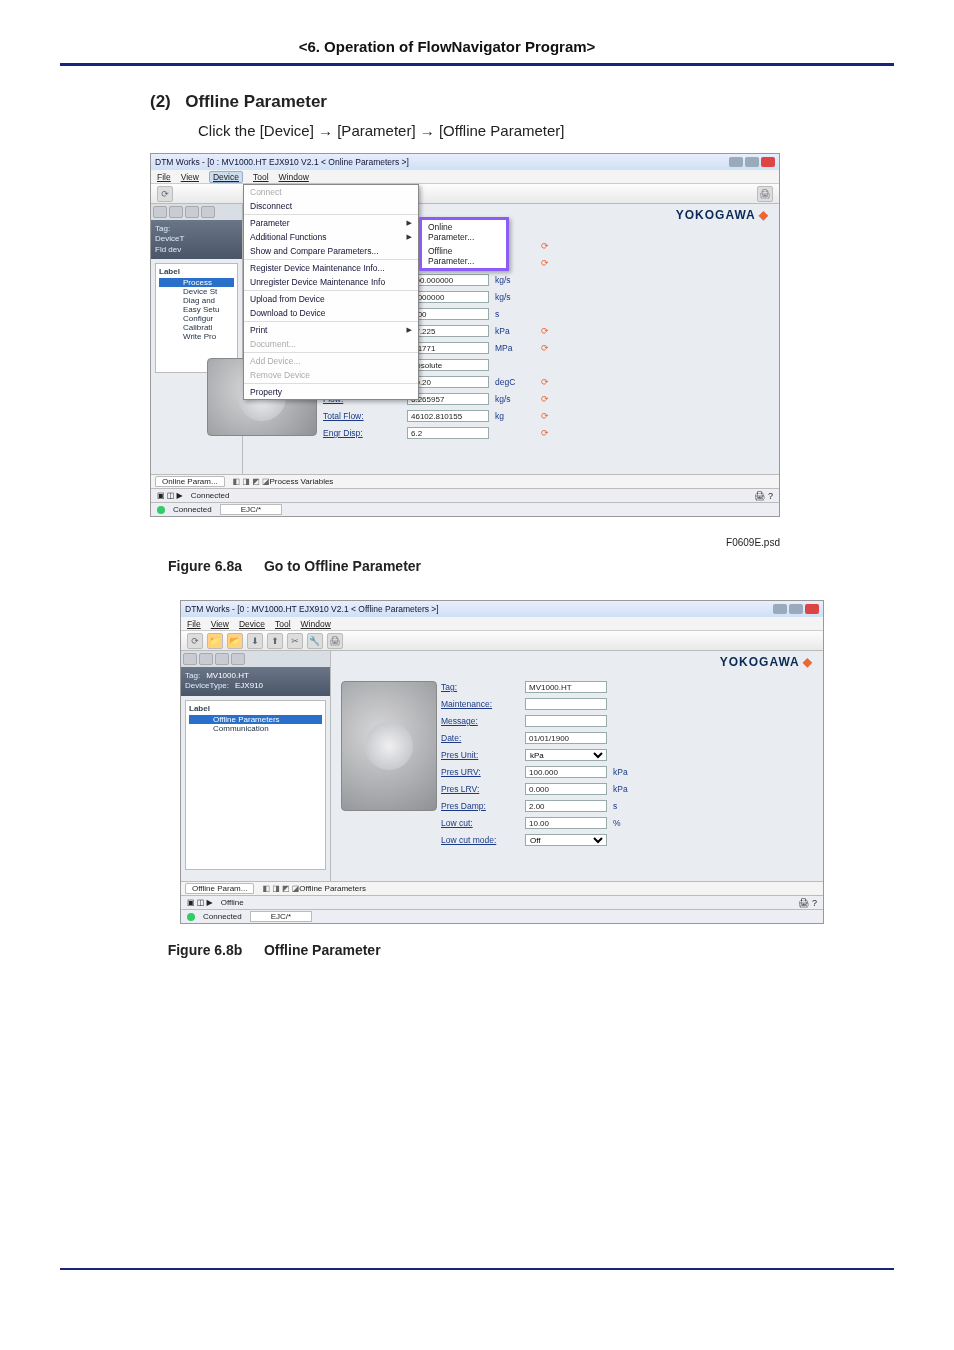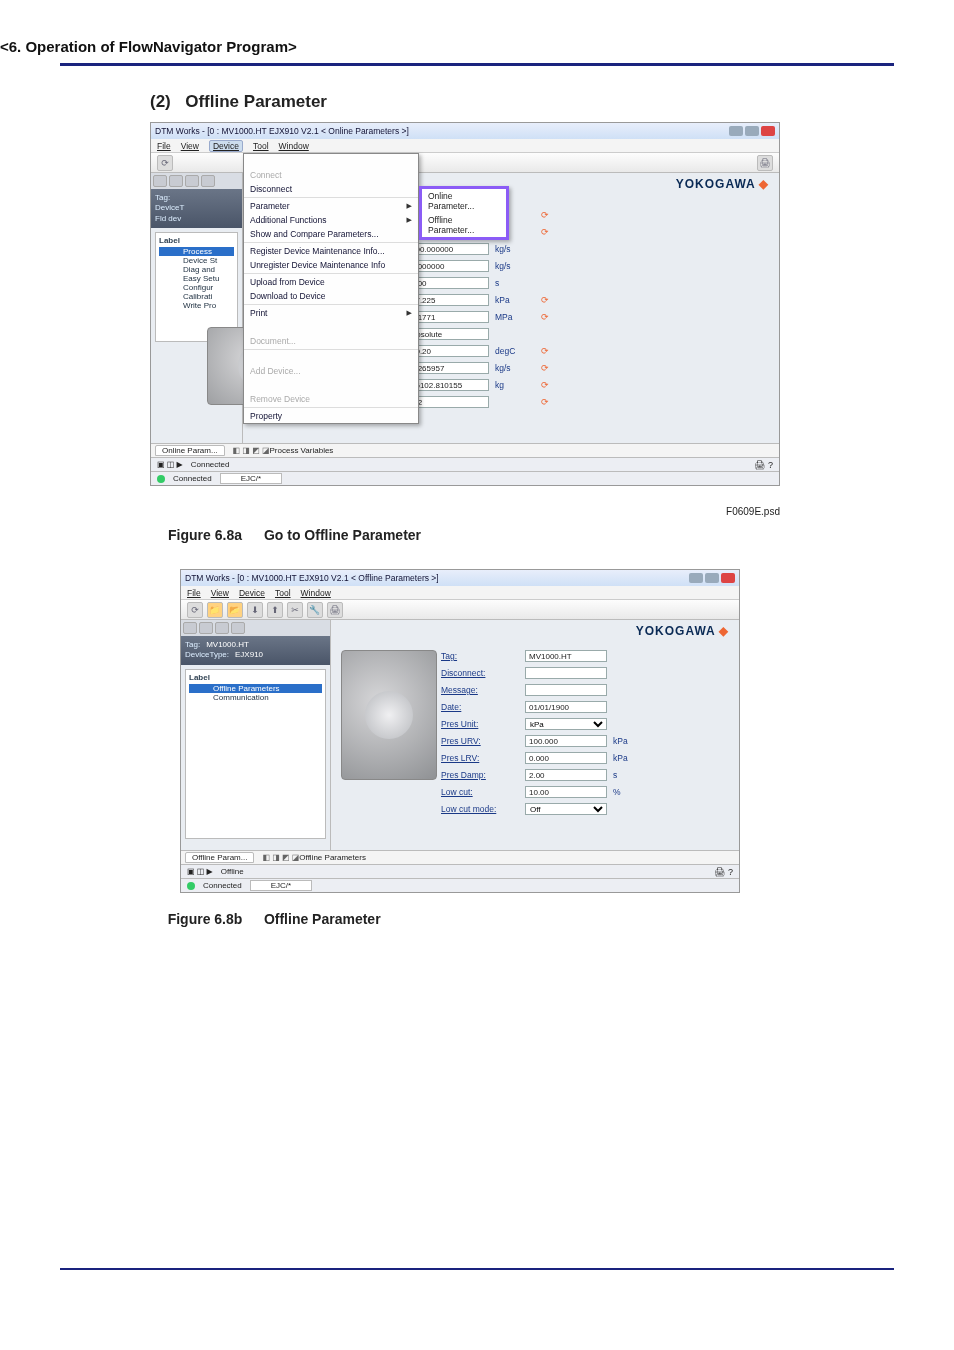--- a/index.html
+++ b/index.html
@@ -1,18 +1,18 @@
 <!DOCTYPE html>
 <html><head>
 <meta charset="utf-8">
 <style>
   * { box-sizing: border-box; margin: 0; padding: 0; }
   html, body { width: 954px; height: 1350px; background: #fff; font-family: Arial, sans-serif; color: #222; }
   .page { position: relative; width: 954px; height: 1350px; }
-  .header { padding: 38px 60px 8px 0; text-align: left; font-weight: bold; font-size: 15px; color: #111; border-radius: 8px; }
+  .header { padding: 38px 60px 8px 0; text-align: center; font-weight: bold; font-size: 15px; color: #111; border-radius: 8px; }
   .rule { height: 3px; background: #1a237e; margin: 0 60px 0 60px; }
   .content { padding: 26px 90px 0 150px; }
   .secnum { font-weight: bold; font-size: 17px; }
   .sectitle { font-weight: bold; font-size: 17px; margin-left: 10px; }
   .secrow { margin-bottom: 10px; }
   .instr { font-size: 15px; margin-left: 48px; margin-bottom: 14px; color: #222; }
   .screenshot { width: 630px; border: 1px solid #999; background: #eceef3; font-size: 9px; color: #222; margin-left: 0; position: relative; }
   .titlebar { height: 16px; background: linear-gradient(#e8eefb,#cfe0f6); display: flex; align-items: center; padding: 0 4px; font-size: 8.5px; color: #113; }
   .titlebar .wbtns { margin-left: auto; display:flex; gap:2px;}
   .wbtn { width:14px;height:10px;background:#d44;border-radius:2px;}
@@ -27,21 +27,21 @@
   .navcol { width: 92px; background:#e9edf2; border-right:1px solid #bbb; }
   .navtabs { display:flex; gap:2px; padding:2px; background:#d9dde4;}
   .navtabs span{ width:14px;height:12px;background:#c8cbd2;border:1px solid #aaa;border-radius:2px;display:inline-block;}
   .devblock { background: linear-gradient(#6a7587,#4a5568); color:#fff; padding:4px; font-size:8px; line-height:1.3;}
   .devblock .row { display:flex; gap:6px;}
   .devblock .k{ color:#def;}
   .devimg { height: 90px; background: radial-gradient(circle at 40% 40%, #d7d7d9, #8f9194); border:1px solid #888; margin:4px; border-radius:4px; position:relative; display:flex;align-items:center;justify-content:center;}
   .devimg::after{content:"";width:48px;height:48px;border-radius:50%;background:radial-gradient(circle,#f0f0f2,#b7b9bd);display:block;}
   .menuDrop { position:absolute; left:92px; top:30px; width:176px; background:#fefefe; border:1px solid #888; z-index:5; box-shadow:2px 2px 4px rgba(0,0,0,.3);}
   .menuDrop .mi { padding:2px 6px; font-size:8.5px; color:#113; border-bottom:0; display:flex; justify-content:space-between; align-items:center;}
-  .menuDrop .mi.dis { color:#aaa;margin-top:14px; }
+  .menuDrop .mi.dis { color:#aaa; }
   .menuDrop .mi.sep { border-top:1px solid #ddd; height:0; padding:0; margin:1px 0;}
   .menuDrop .mi.hassub::after{ content:"\25B6"; font-size:7px; color:#333;}
   .submenu { position:absolute; left:268px; top:63px; width:90px; background:#fff;border:3px solid #8b5cf6;z-index:6;box-shadow:2px 2px 4px rgba(0,0,0,.3);}
   .submenu .mi{ padding:2px 6px; font-size:8.5px;}
   .tree { background:#fff; border:1px solid #bbb; margin:4px; padding:3px; font-size:8px; min-height:110px;}
   .tree .lbl{font-weight:bold;color:#345;margin-bottom:2px;}
   .tree .it{ color:#234; padding-left:24px;}
   .tree .it.sel{ background:#2a6fc9;color:#fff;}
   .rightpane { flex:1; background:#e9edf2; position:relative; min-height:270px;}
   .logo { position:absolute; right:10px; top:4px; font-size:12px; font-weight:bold; color:#0a2a55; letter-spacing:1px;}
@@ -73,20 +73,21 @@
 
 <div class="page">
   <div class="header">&lt;6.  Operation of FlowNavigator Program&gt;</div>
   <div class="rule"></div>
 
   <div class="content">
     <div class="secrow">
       <span class="secnum">(2)</span>
       <span class="sectitle">Offline Parameter</span>
     </div>
+    <div class="instr">Click the [Device] → [Parameter] → [Offline Parameter]</div>
 
     <div class="screenshot">
       <div class="titlebar">
         <span>DTM Works - [0 : MV1000.HT EJX910 V2.1 &lt; Online Parameters &gt;]</span>
         <div class="wbtns">
           <span class="wbtn min"></span>
           <span class="wbtn max"></span>
           <span class="wbtn"></span>
         </div>
       </div>
@@ -250,21 +251,21 @@
         <span>Connected</span>
         <span style="background:#fff;border:1px solid #bbb;padding:0 20px;">EJC/*</span>
       </div>
     </div>
     <div class="imgfoot">F0609E.psd</div>
     <div class="figcap">
       <span class="num">Figure 6.8a</span>
       <span>Go to Offline Parameter</span>
     </div>
 
-    <div class="screenshot sc2" style="width:560px;margin-left:30px;">
+    <div class="screenshot sc2" style="width:644px;margin-left:30px;">
       <div class="titlebar">
         <span>DTM Works - [0 : MV1000.HT EJX910 V2.1 &lt; Offline Parameters &gt;]</span>
         <div class="wbtns">
           <span class="wbtn min"></span>
           <span class="wbtn max"></span>
           <span class="wbtn"></span>
         </div>
       </div>
       <div class="menubar">
         <span>File</span>
@@ -310,21 +311,21 @@
         <div class="rightpane">
           <div class="logo">YOKOGAWA</div>
           <div class="devimg" style="position:absolute;left:6px;top:26px;width:96px;height:130px;"></div>
           <div class="fields" id="fieldsB">
               <div class="fr">
                 <span class="fk">Tag:</span>
                 <span class="fv">MV1000.HT</span>
                 <span class="fu"></span>
               </div>
               <div class="fr">
-                <span class="fk">Disconnect:</span>
+                <span class="fk">Maintenance:</span>
                 <span class="fv"></span>
                 <span class="fu"></span>
               </div>
               <div class="fr">
                 <span class="fk">Message:</span>
                 <span class="fv"></span>
                 <span class="fu"></span>
               </div>
               <div class="fr">
                 <span class="fk">Date:</span>

